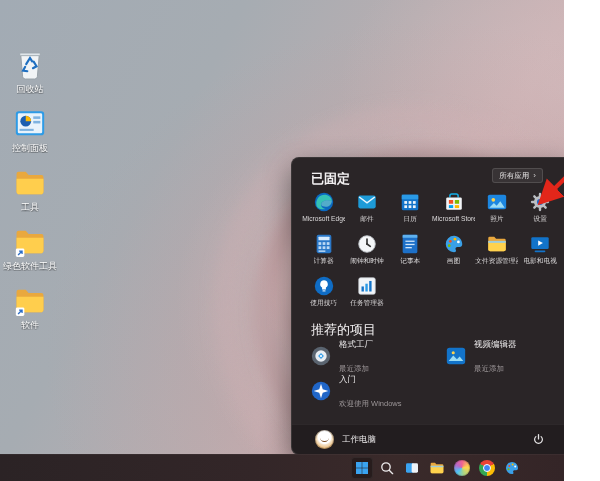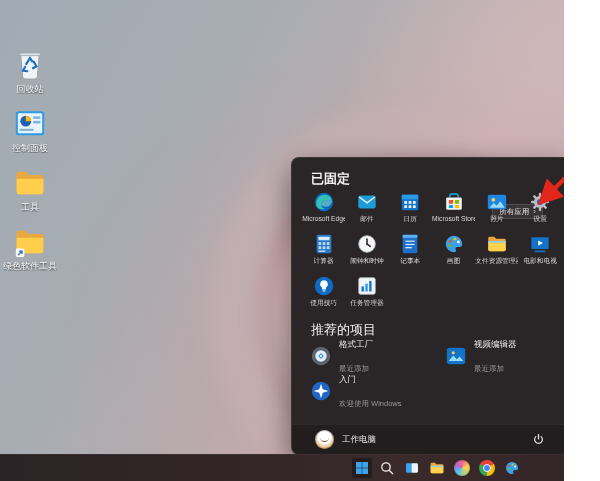--- a/index.html
+++ b/index.html
@@ -38,21 +38,21 @@
 
   
   .start-menu{position:absolute;left:291px;top:157px;width:280px;height:298px;
     background:#2a2527;border:1px solid rgba(255,255,255,.08);border-radius:8px;
     box-shadow:0 10px 28px rgba(0,0,0,.45);box-sizing:border-box;color:#e8e6e7;}
   .sm-head{position:relative;height:30px;}
   .sm-pinned{position:absolute;left:19px;top:12px;font-size:13px;font-weight:700;color:#f2f0f1;}
   .all-apps{position:absolute;right:27px;top:10px;display:flex;align-items:center;gap:4px;
     background:rgba(255,255,255,.065);border:1px solid rgba(255,255,255,.13);
     border-radius:3px;color:#e8e6e7;font-size:7.5px;padding:2px 6px;line-height:9px;
-    font-family:inherit;cursor:pointer;margin-top:36px;}
+    font-family:inherit;cursor:pointer;}
   .all-apps .chev{font-size:8px;color:#cfcccd;}
 
   .pinned-grid{position:absolute;left:10px;top:30px;display:grid;
     grid-template-columns:repeat(6,43.3px);grid-auto-rows:42px;}
   .tile{display:flex;flex-direction:column;align-items:center;justify-content:flex-start;
         padding-top:3px;border-radius:4px;cursor:pointer;}
   .tile .t-ic{width:22px;height:22px;}
   .tile .t-ic svg{width:22px;height:22px;display:block;}
   .tile .t-label{margin-top:2px;font-size:6.7px;line-height:8px;color:#dddbdc;
                  max-width:43px;white-space:nowrap;overflow:hidden;text-align:center;}
@@ -155,20 +155,31 @@
         <span class="d-ic">
           <svg viewBox="0 0 24 24">
             <path d="M2.5 5.5A1.5 1.5 0 014 4h5l2 2.3h9a1.5 1.5 0 011.5 1.5V18a2 2 0 01-2 2h-15a2 2 0 01-2-2z" fill="#e9a83e"></path>
             <path d="M2.5 9h19v9a2 2 0 01-2 2h-15a2 2 0 01-2-2z" fill="#ffce4d"></path>
             <rect x="2" y="16.5" width="6" height="6" rx="1" fill="#fff"></rect>
             <path d="M3.6 21.2l2.8-2.8M4.3 18.4h2.1v2.1" stroke="#2b6cc4" stroke-width=".9" fill="none"></path>
           </svg>
         </span>
         <span class="d-label">绿色软件工具</span>
       </div>
+      <div class="d-icon">
+        <span class="d-ic">
+          <svg viewBox="0 0 24 24">
+            <path d="M2.5 5.5A1.5 1.5 0 014 4h5l2 2.3h9a1.5 1.5 0 011.5 1.5V18a2 2 0 01-2 2h-15a2 2 0 01-2-2z" fill="#e9a83e"></path>
+            <path d="M2.5 9h19v9a2 2 0 01-2 2h-15a2 2 0 01-2-2z" fill="#ffce4d"></path>
+            <rect x="2" y="16.5" width="6" height="6" rx="1" fill="#fff"></rect>
+            <path d="M3.6 21.2l2.8-2.8M4.3 18.4h2.1v2.1" stroke="#2b6cc4" stroke-width=".9" fill="none"></path>
+          </svg>
+        </span>
+        <span class="d-label">软件</span>
+      </div>
     </div>
 
   <div class="start-menu">
     <div class="sm-head">
       <span class="sm-pinned">已固定</span>
       <button class="all-apps">
         <span>所有应用</span>
         <span class="chev">›</span>
       </button>
     </div>

